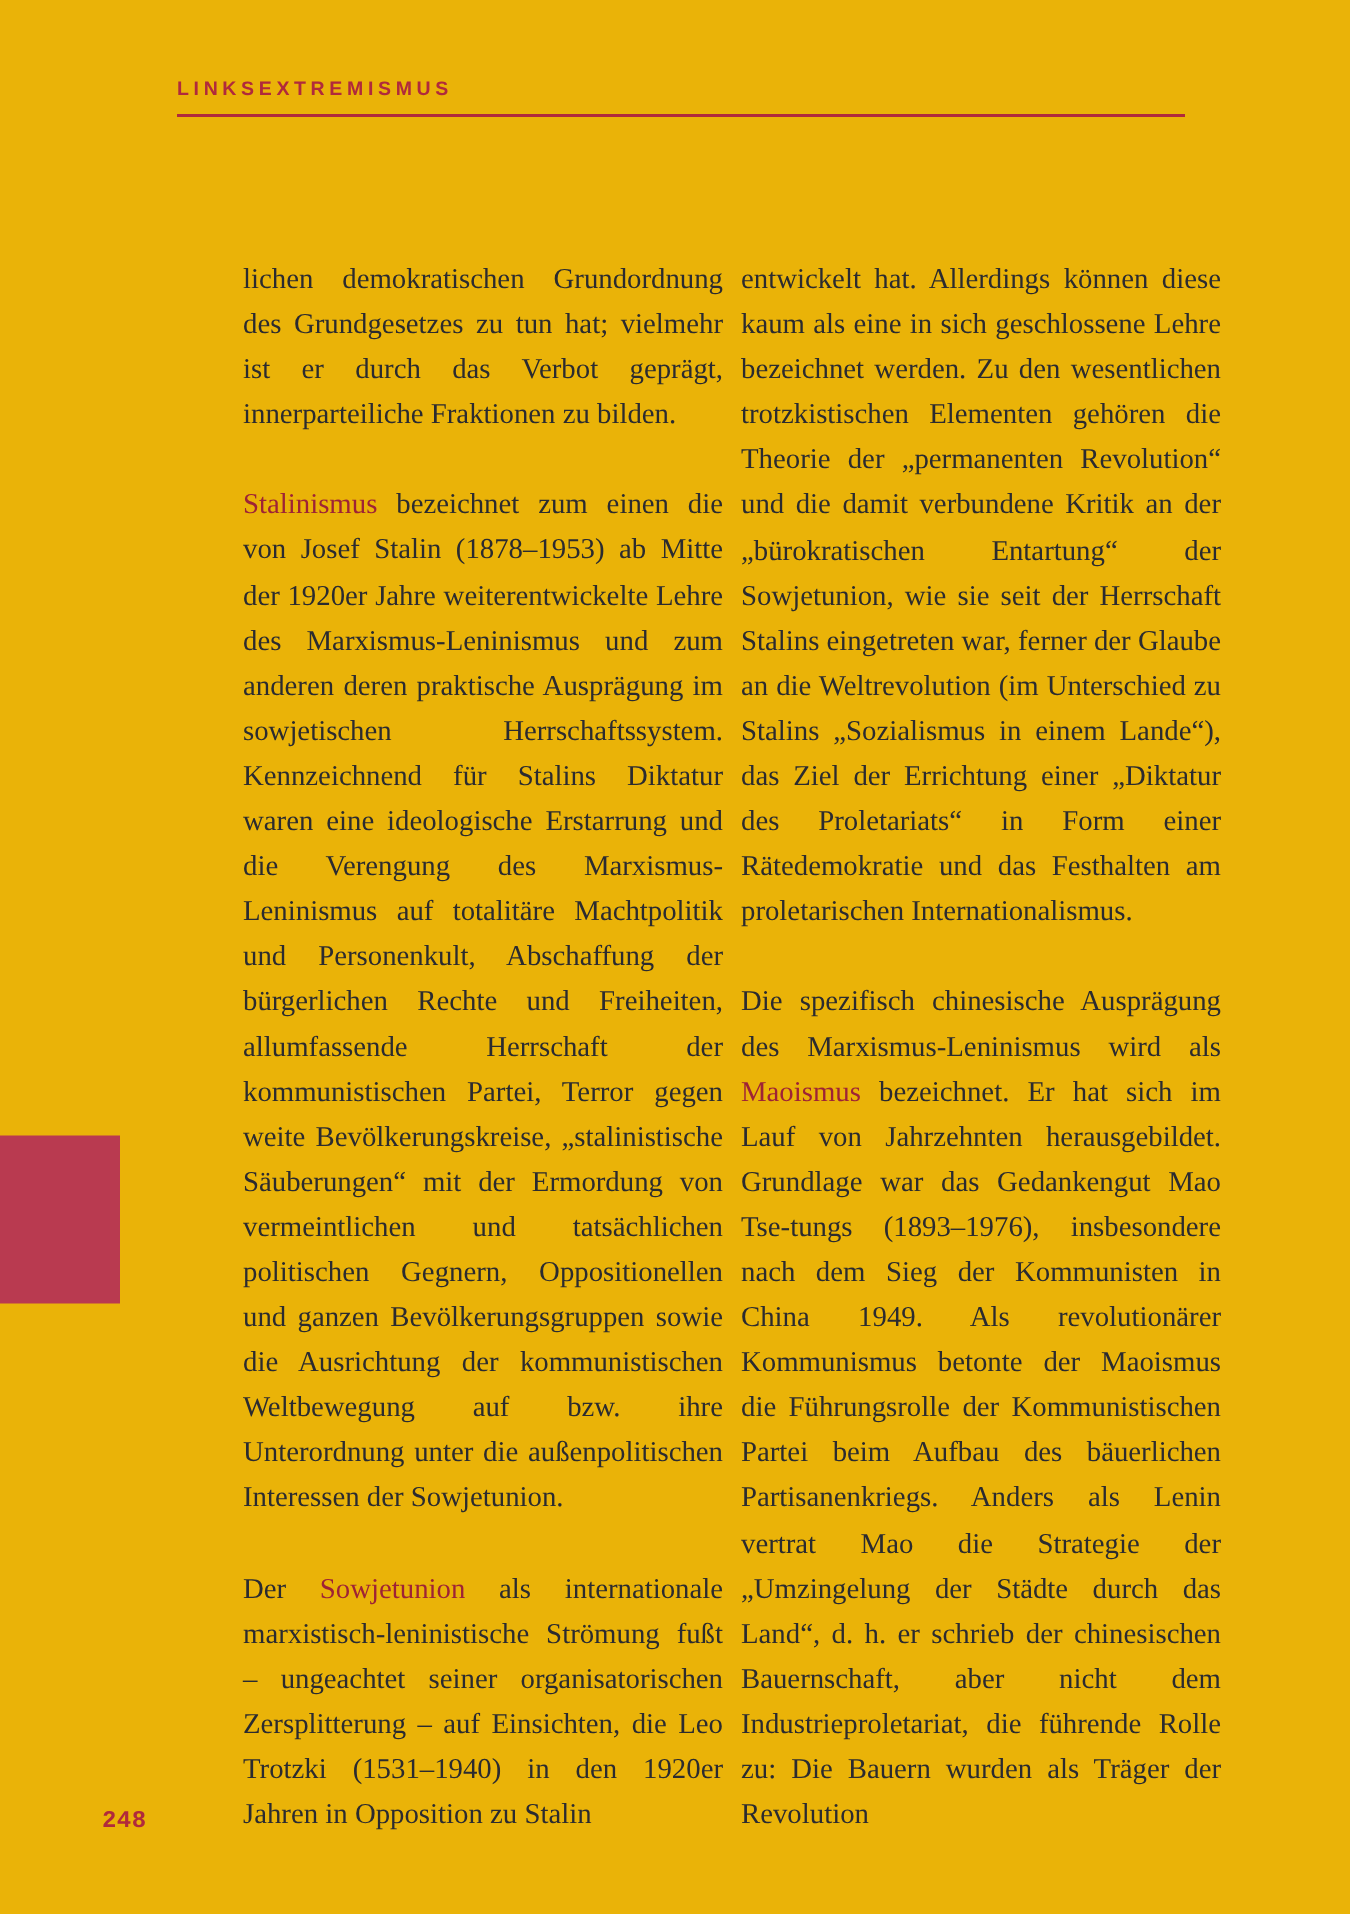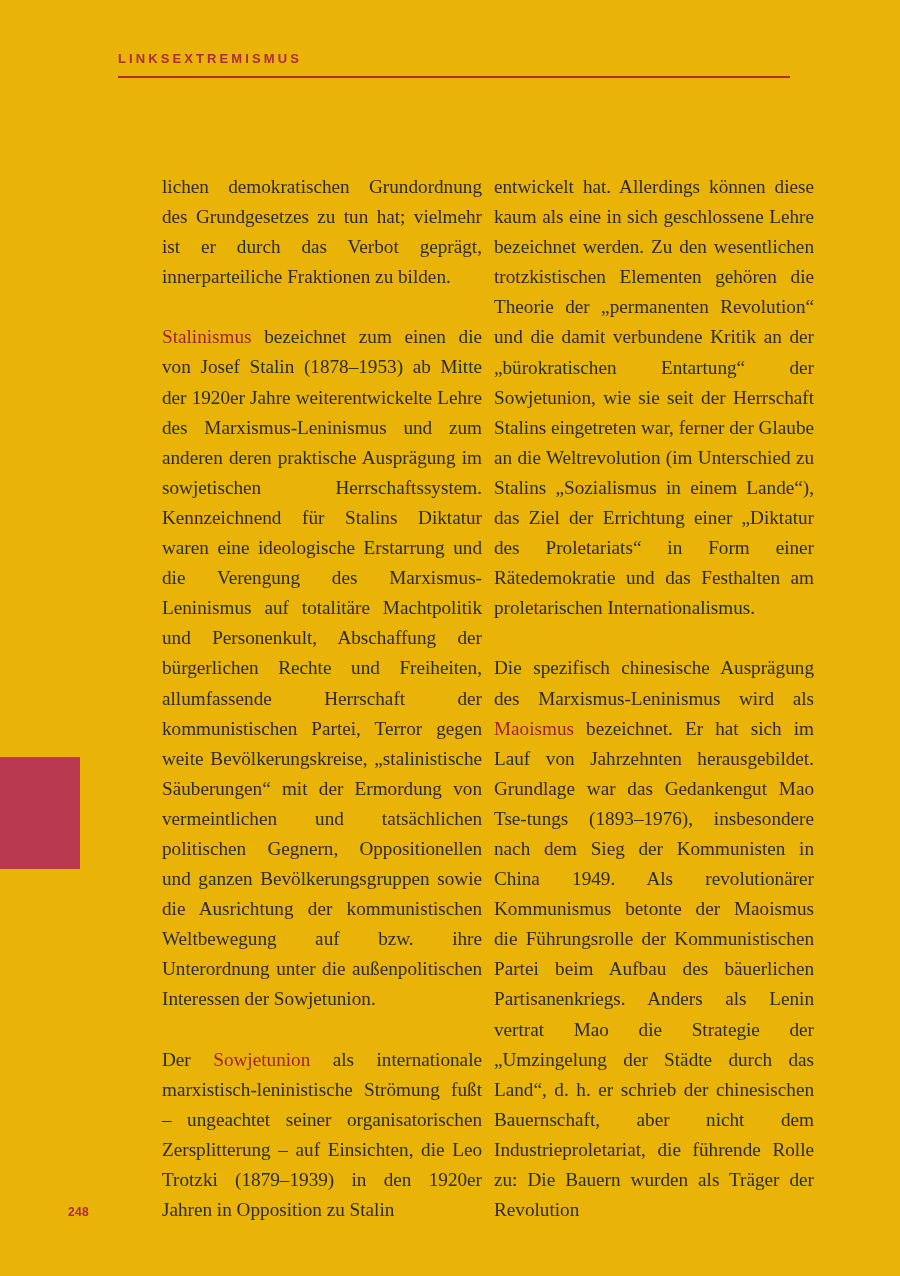--- a/index.html
+++ b/index.html
@@ -90,22 +90,22 @@
   .term {
     color: #9e2336;
     font-weight: normal;
   }
 
   
   .folio {
     position: absolute;
     left: 68px;
     top: 1205px;
-    font-family: Liberation Sans, sans-serif;
-    font-size: 12px;
+    font-family: Liberation Mono, monospace;
+    font-size: 16px;
     font-weight: bold;
     color: #b02a3c;
     letter-spacing: 0.3px;
   }
 </style>
 </head>
 <body>
 
 <div class="page">
 
@@ -117,21 +117,21 @@
   <div class="thumb-tab"></div>
 
   <div class="body-area">
 
     <div class="column left">
 
       <p class="para"><span>lichen demokratischen Grundordnung des Grundgesetzes zu tun hat; vielmehr ist er durch das Verbot geprägt, innerparteiliche Fraktionen zu bilden.</span></p>
 
       <p class="para spaced"><span class="term">Stalinismus</span><span> bezeichnet zum einen die von Josef Stalin (1878–1953) ab Mitte der 1920er Jahre weiterentwickelte Lehre des Marxismus-Leninismus und zum anderen deren praktische Ausprägung im sowjetischen Herrschaftssystem. Kennzeichnend für Stalins Diktatur waren eine ideologische Erstarrung und die Verengung des Marxismus-Leninismus auf totalitäre Machtpolitik und Personenkult, Abschaffung der bürgerlichen Rechte und Freiheiten, allumfassende Herrschaft der kommunistischen Partei, Terror gegen weite Bevölkerungskreise, „stalinistische Säuberungen“ mit der Ermordung von vermeintlichen und tatsächlichen politischen Gegnern, Oppositionellen und ganzen Bevölkerungsgruppen sowie die Ausrichtung der kommunistischen Weltbewegung auf bzw. ihre Unterordnung unter die außenpolitischen Interessen der Sowjetunion.</span></p>
 
-      <p class="para spaced"><span>Der </span><span class="term">Sowjetunion</span><span> als internationale marxistisch-leninistische Strömung fußt – ungeachtet seiner organisatorischen Zersplitterung – auf Einsichten, die Leo Trotzki (1879–1939) in den 1920er Jahren in Opposition zu Stalin</span></p>
+      <p class="para spaced"><span>Der </span><span class="term">Sowjetunion</span><span> als internationale marxistisch-leninistische Strömung fußt – ungeachtet seiner organisatorischen Zersplitterung – auf Einsichten, die Leo Trotzki (1531–1940) in den 1920er Jahren in Opposition zu Stalin</span></p>
 
     </div>
 
     <div class="column right">
 
       <p class="para"><span>entwickelt hat. Allerdings können diese kaum als eine in sich geschlossene Lehre bezeichnet werden. Zu den wesentlichen trotzkistischen Elementen gehören die Theorie der „permanenten Revolution“ und die damit verbundene Kritik an der „bürokratischen Entartung“ der Sowjetunion, wie sie seit der Herrschaft Stalins eingetreten war, ferner der Glaube an die Weltrevolution (im Unterschied zu Stalins „Sozialismus in einem Lande“), das Ziel der Errichtung einer „Diktatur des Proletariats“ in Form einer Rätedemokratie und das Festhalten am proletarischen Internationalismus.</span></p>
 
       <p class="para spaced"><span>Die spezifisch chinesische Ausprägung des Marxismus-Leninismus wird als </span><span class="term">Maoismus</span><span> bezeichnet. Er hat sich im Lauf von Jahrzehnten herausgebildet. Grundlage war das Gedankengut Mao Tse-tungs (1893–1976), insbesondere nach dem Sieg der Kommunisten in China 1949. Als revolutionärer Kommunismus betonte der Maoismus die Führungsrolle der Kommunistischen Partei beim Aufbau des bäuerlichen Partisanenkriegs. Anders als Lenin vertrat Mao die Strategie der „Umzingelung der Städte durch das Land“, d. h. er schrieb der chinesischen Bauernschaft, aber nicht dem Industrieproletariat, die führende Rolle zu: Die Bauern wurden als Träger der Revolution</span></p>
 
     </div>

